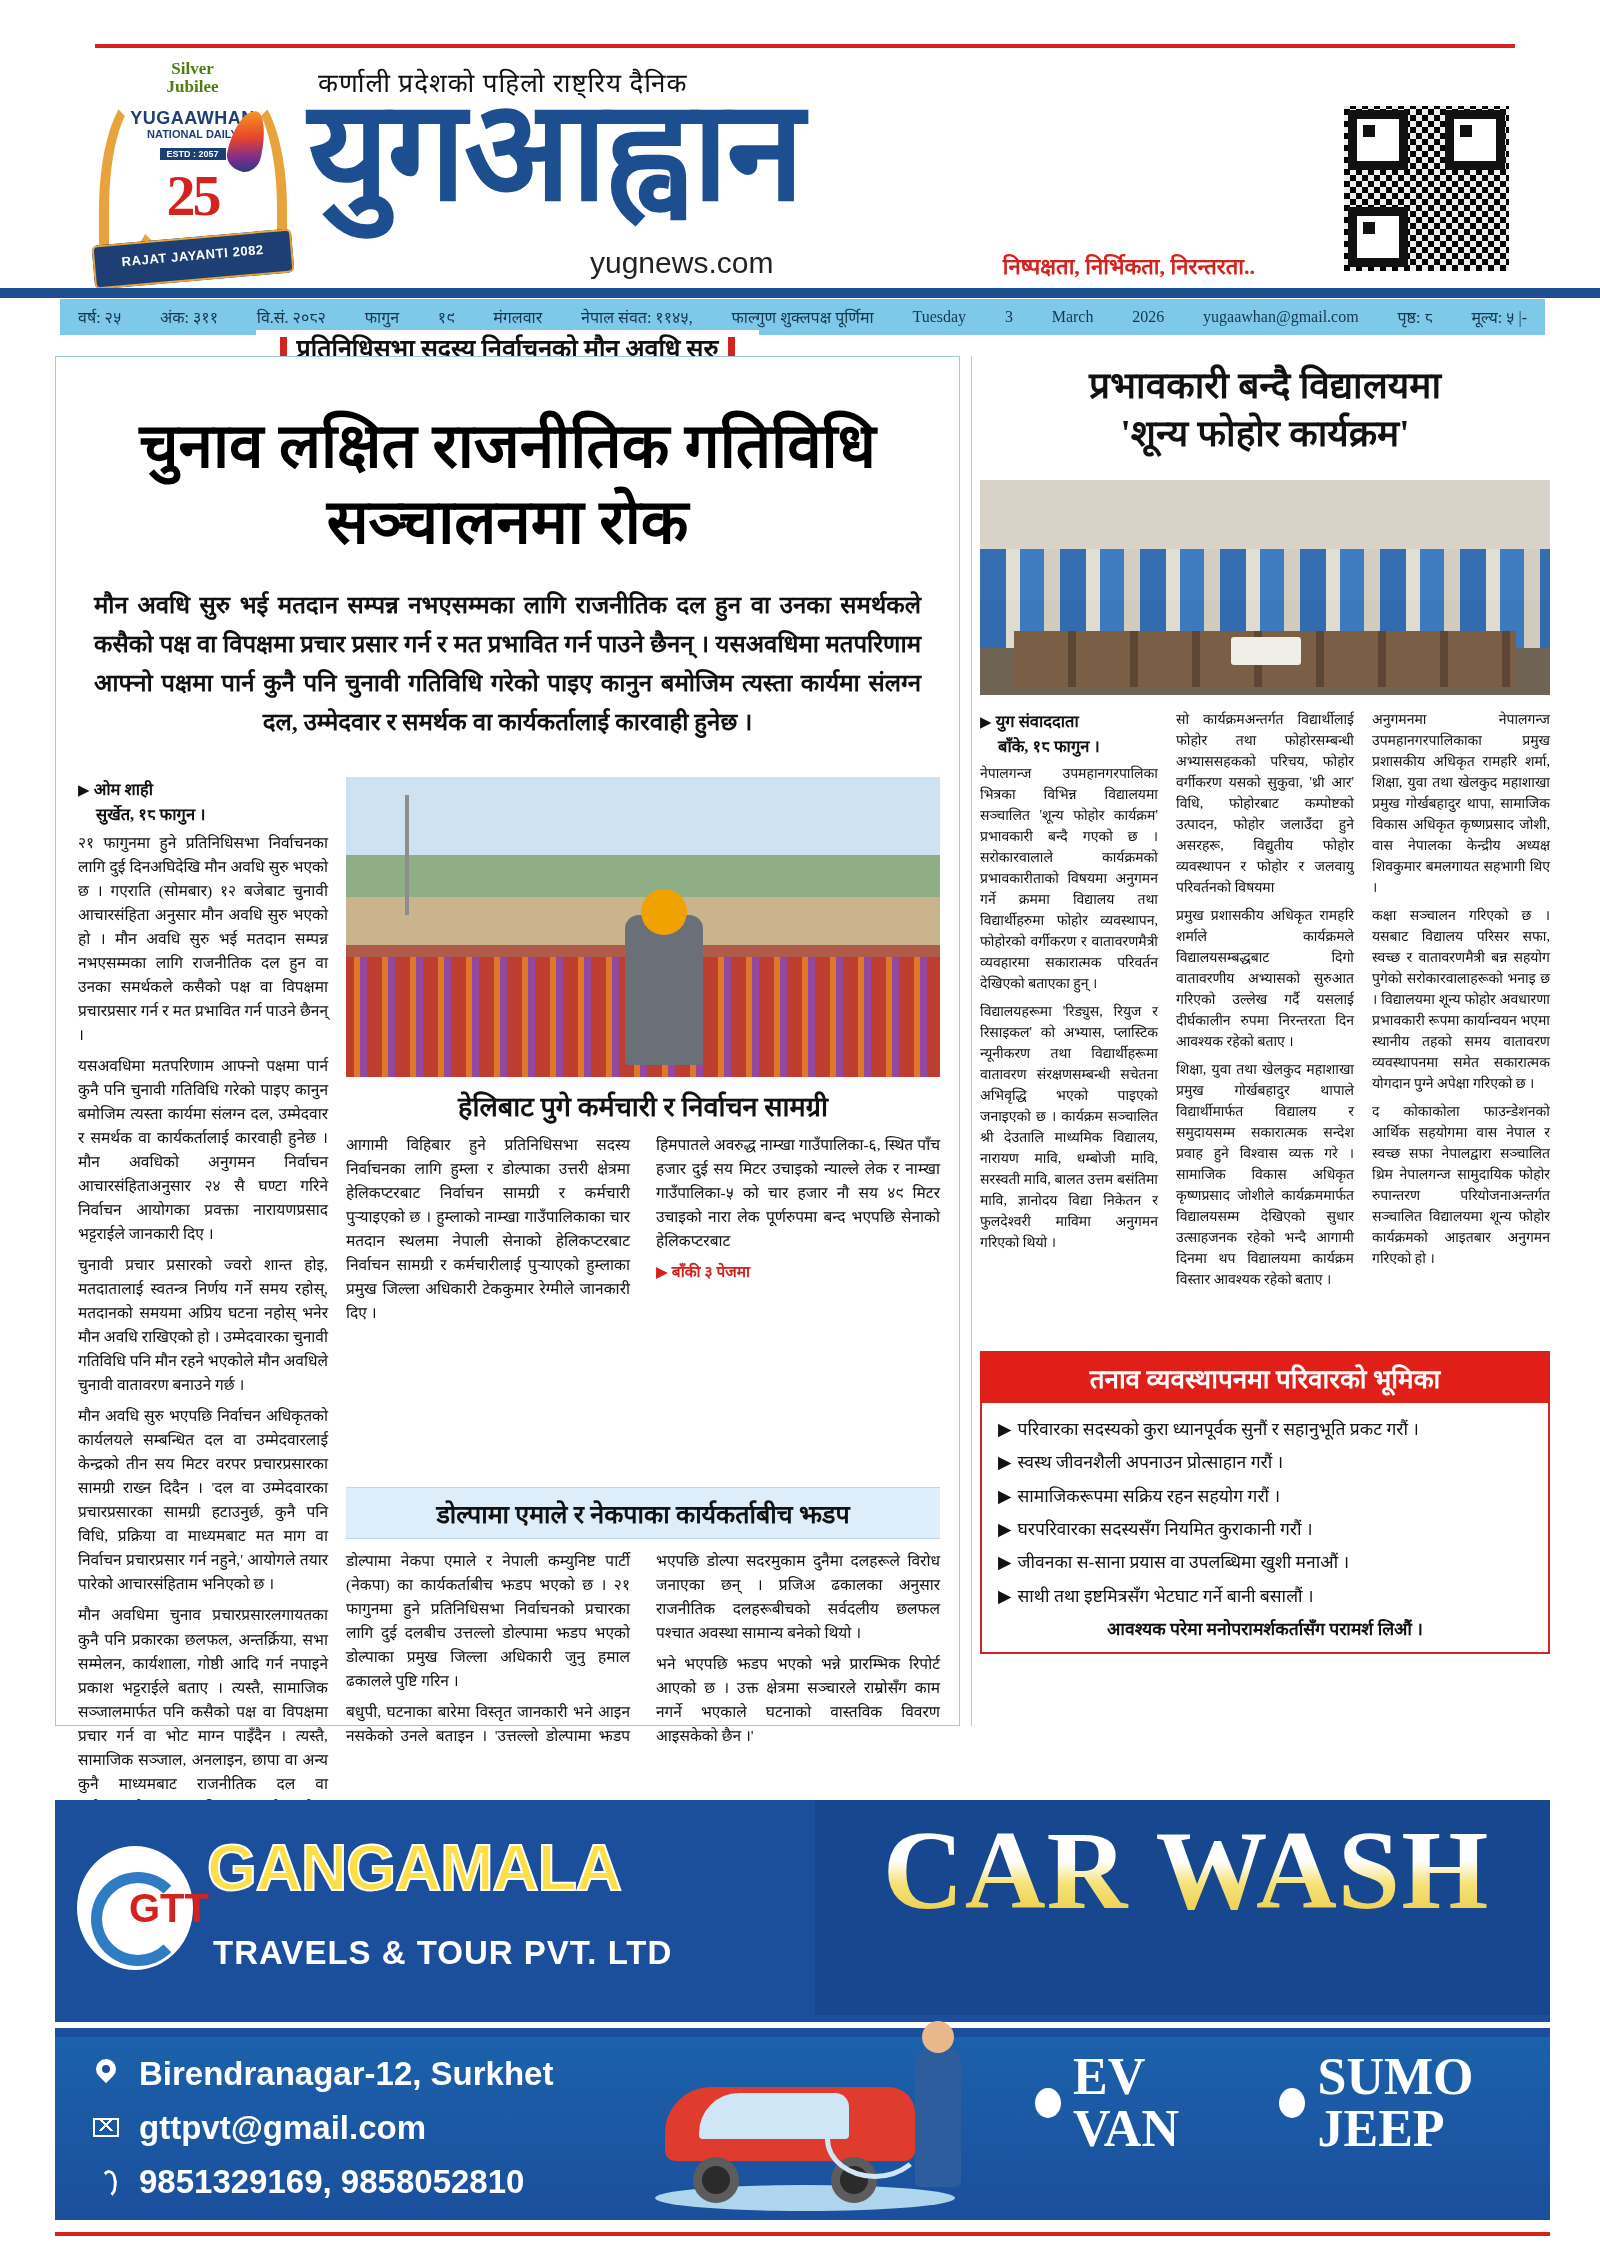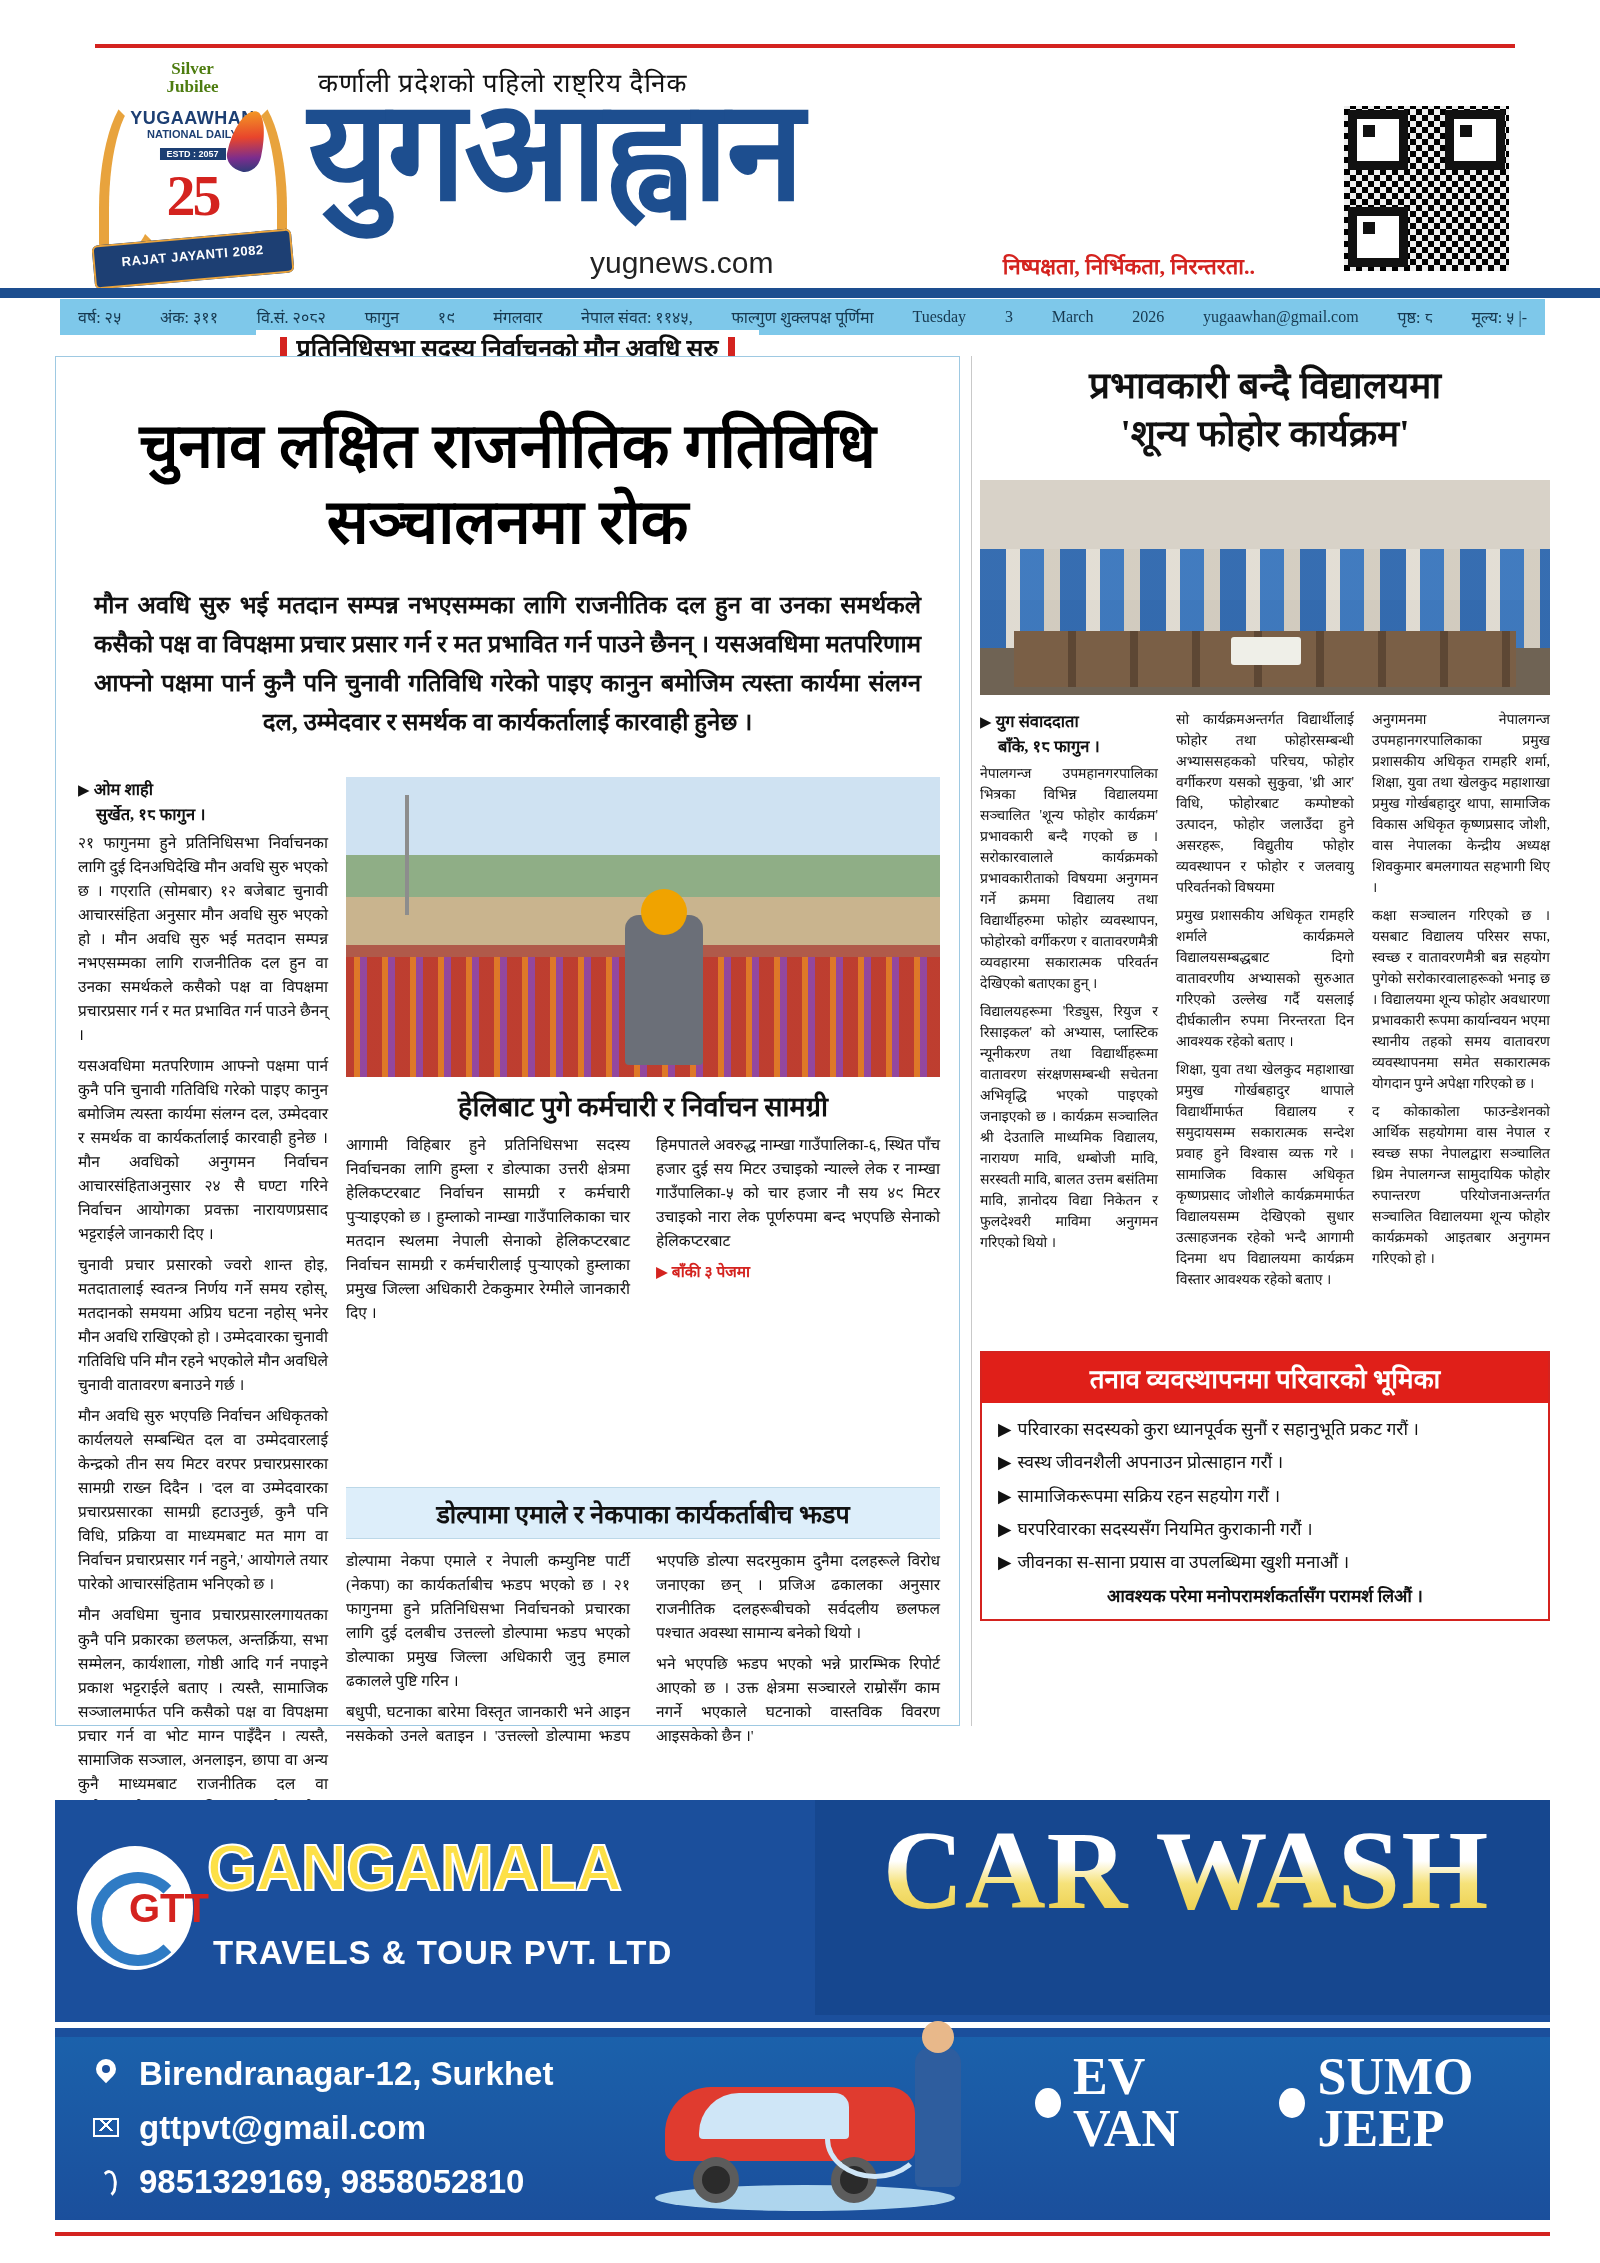--- a/index.html
+++ b/index.html
@@ -395,20 +395,21 @@
       </div>
 
       <div class="tension">
         <div class="tension-head">तनाव व्यवस्थापनमा परिवारको भूमिका</div>
         <ul>
           <li><span class="tri">▶</span><span>परिवारका सदस्यको कुरा ध्यानपूर्वक सुनौं र सहानुभूति प्रकट गरौं ।</span></li>
           <li><span class="tri">▶</span><span>स्वस्थ जीवनशैली अपनाउन प्रोत्साहान गरौं ।</span></li>
           <li><span class="tri">▶</span><span>सामाजिकरूपमा सक्रिय रहन सहयोग गरौं ।</span></li>
           <li><span class="tri">▶</span><span>घरपरिवारका सदस्यसँग नियमित कुराकानी गरौं ।</span></li>
           <li><span class="tri">▶</span><span>जीवनका स-साना प्रयास वा उपलब्धिमा खुशी मनाऔं ।</span></li>
+          <li><span class="tri">▶</span><span>साथी तथा इष्टमित्रसँग भेटघाट गर्ने बानी बसालौं ।</span></li>
         </ul>
         <div class="foot">आवश्यक परेमा मनोपरामर्शकर्तासँग परामर्श लिऔं ।</div>
       </div>
 
 
     </div>
   </div>
 
   <div class="bottomad">
 

